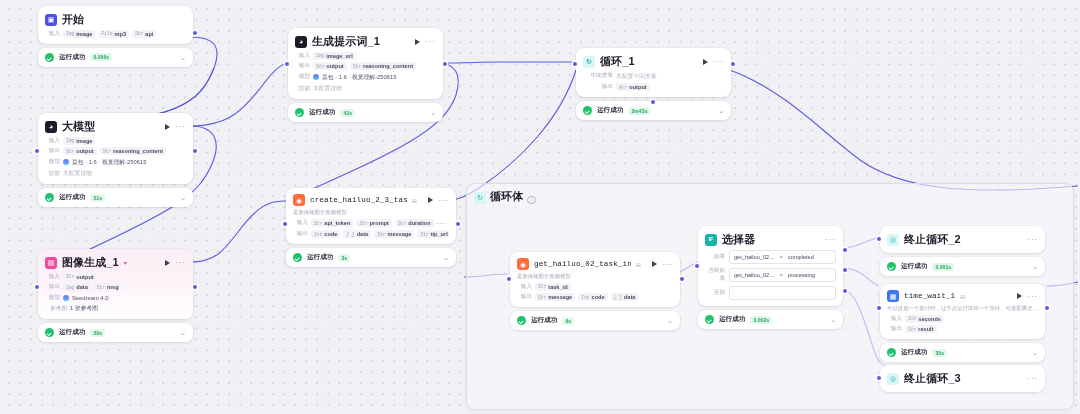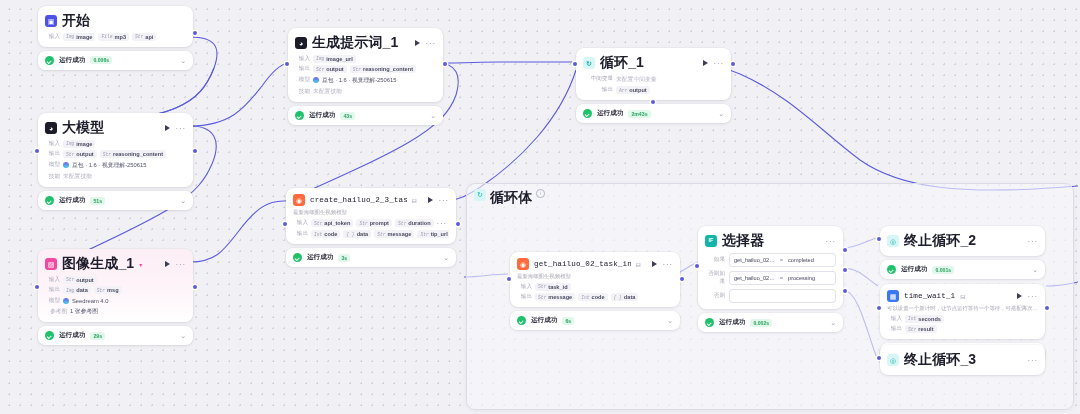--- a/index.html
+++ b/index.html
@@ -26,21 +26,21 @@
     box-shadow:0 1px 3px rgba(26,26,48,.10),0 0 0 .6px rgba(26,26,48,.05);
     padding:6px 7px 6px 7px;
   }
   .card.pinkbg{background:linear-gradient(180deg,#fdeef6 0%,#fdf4f9 55%,#ffffff 100%);}
   .hdr{display:flex;align-items:center;gap:5px;}
   .hdr .ico{
     width:12px;height:12px;border-radius:3px;flex:0 0 12px;
     display:flex;align-items:center;justify-content:center;
     font-size:7px;color:#fff;font-weight:bold;line-height:1;
   }
-  .ttl{font-size:14px;color:#1d1d2b;font-weight:700;letter-spacing:.1px;white-space:nowrap;overflow:hidden;}
+  .ttl{font-size:11px;color:#1d1d2b;font-weight:700;letter-spacing:.1px;white-space:nowrap;overflow:hidden;}
   .ttl.mono{font-family:"Liberation Mono","DejaVu Sans Mono",monospace;font-size:7.6px;font-weight:400;color:#21212f;}
   .hdr .sp{flex:1 1 auto;}
   .play{width:0;height:0;border-left:5px solid #3d3d52;border-top:3px solid transparent;border-bottom:3px solid transparent;margin-right:1px;}
   .dots{letter-spacing:.8px;font-size:8px;color:#9a9aad;}
   .sub{font-size:5.4px;color:#a6a6b6;margin:3px 0 1px 0;line-height:1.3;white-space:nowrap;overflow:hidden;}
   .row{display:flex;align-items:center;gap:3px;margin-top:2.5px;flex-wrap:nowrap;overflow:hidden;}
   .lbl{font-size:5.6px;color:#a9a9b9;flex:0 0 auto;width:15px;text-align:right;}
   .chip{
     display:inline-flex;align-items:center;gap:2px;
     font-size:5.6px;color:#4d4d63;background:#f2f2f7;border-radius:2.5px;
@@ -63,21 +63,21 @@
   .badge{font-size:5.2px;color:#28a35f;background:#e3f8ec;border-radius:2.5px;padding:1px 3px;font-weight:700;}
   .chev{margin-left:auto;font-size:7px;color:#9b9bae;line-height:1;}
 
   
   #loopbody{
     position:absolute;left:466px;top:183px;width:606px;height:225px;
     background:rgba(247,247,251,.62);
     border:1px solid #dcdce6;border-radius:9px;
     box-shadow:0 1px 4px rgba(26,26,48,.05);
   }
-  #loopbody .lhdr{display:flex;align-items:flex-start;gap:4px;padding:5px 7px;}
+  #loopbody .lhdr{display:flex;align-items:flex-end;gap:4px;padding:5px 7px;}
   .info{width:6.5px;height:6.5px;border-radius:50%;border:.8px solid #b6b6c6;color:#b6b6c6;font-size:5px;display:flex;align-items:center;justify-content:center;line-height:1;}
 
   
   .ifrow{display:flex;align-items:center;gap:4px;margin-top:3px;}
   .ifl{font-size:5.6px;color:#a9a9b9;flex:0 0 20px;text-align:right;}
   .ifbox{
     flex:1 1 auto;height:12px;border:.8px solid #e2e2ec;border-radius:3px;background:#fff;
     display:flex;align-items:center;gap:5px;padding:0 4px;
   }
   .ifv{font-size:5.6px;color:#44445c;white-space:nowrap;overflow:hidden;}
@@ -513,21 +513,21 @@
     <div class="status">
       <span class="ok"></span>
       <span class="stext">运行成功</span>
       <span class="badge">30s</span>
       <span class="chev">⌄</span>
     </div>
     <span class="port" style="left:-3px;top:22px"></span>
     <span class="port" style="left:165px;top:22px"></span>
   </div>
 
-  <div class="node" style="left:880px;top:345px;width:165px">
+  <div class="node" style="left:880px;top:365px;width:165px">
     <div class="card">
       <div class="hdr">
         <span class="ico" style="background:#d7f6f5;color:#12b5a8">◎</span>
         <span class="ttl">终止循环_3</span>
         <span class="sp"></span>
         <span class="dots">···</span>
       </div>
     </div>
     <span class="port" style="left:-3px;top:11px"></span>
   </div>

